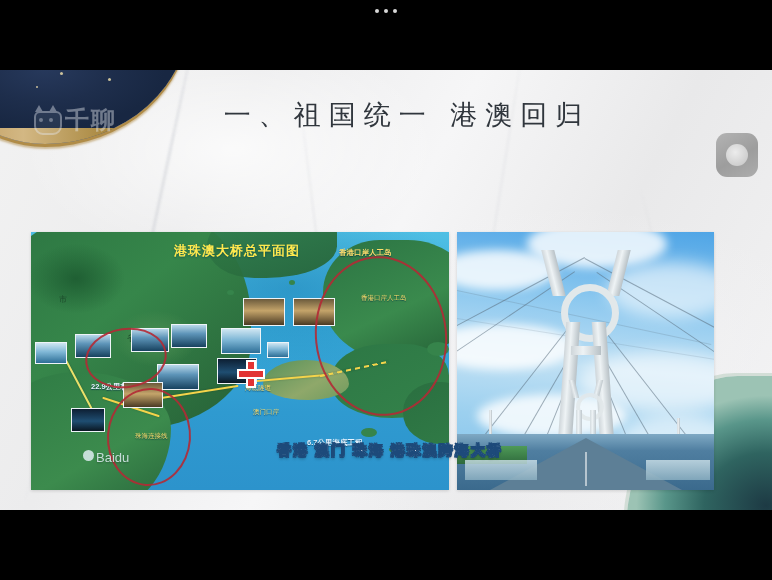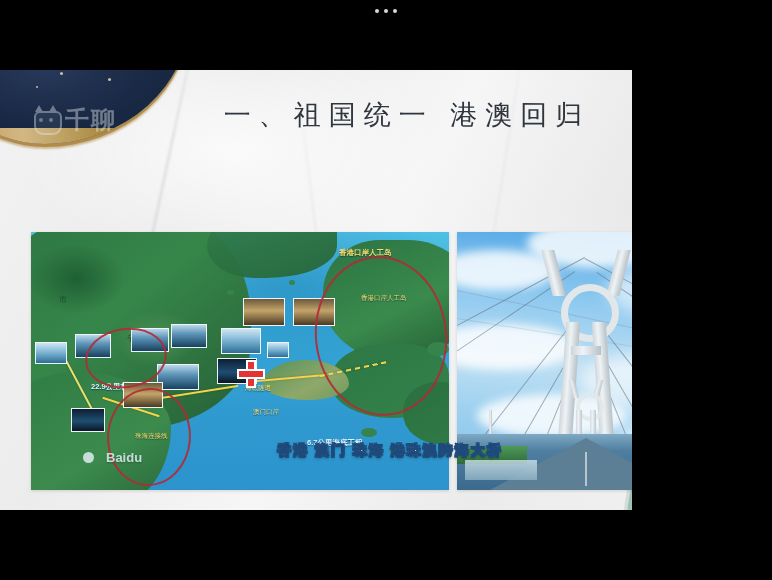--- a/index.html
+++ b/index.html
@@ -1,19 +1,19 @@
 <!DOCTYPE html>
 <html><head>
 <meta charset="utf-8">
 <style>
   html,body{margin:0;padding:0;background:#000;}
   body{width:772px;height:580px;overflow:hidden;
        font-family:"Liberation Sans","DejaVu Sans",sans-serif;}
 
-  #screen{position:relative;width:632px;height:580px;background:#14532d;overflow:hidden;}
+  #screen{position:relative;width:772px;height:580px;background:#14532d;overflow:hidden;}
 
   
   .topbar{position:absolute;left:0;top:0;width:772px;height:70px;background:#000;}
   .dots{position:absolute;left:50%;top:9px;transform:translateX(-50%);
         display:flex;gap:5px;}
   .dots i{width:4px;height:4px;border-radius:50%;background:#d8d8d8;display:block;}
 
   
   .slide{position:absolute;left:0;top:70px;width:772px;height:440px;overflow:hidden;
          background:
@@ -139,22 +139,22 @@
 
   
   .circ{position:absolute;border:2.2px solid #b22a35;border-radius:50%;opacity:.9;
         background:transparent;}
   .cross{position:absolute;width:28px;height:28px;}
   .cross::before,.cross::after{content:"";position:absolute;background:#e23434;
         border:2px solid #fff;box-sizing:border-box;}
   .cross::before{left:9px;top:0;width:10px;height:28px;}
   .cross::after{left:0;top:9px;width:28px;height:10px;}
 
-  .baidu{position:absolute;left:52px;top:218px;display:flex;align-items:center;gap:12px;
-        font-size:13px;font-weight:bold;color:#e8f3fb;opacity:.8;
+  .baidu{position:absolute;left:52px;top:218px;display:flex;gap:2px;
+        font-size:13px;font-weight:normal;color:#e8f3fb;opacity:.8;
         text-shadow:0 1px 2px rgba(0,0,0,.35);}
   .paw{width:11px;height:11px;border-radius:50%;background:#e8f3fb;display:inline-block;}
 
   
   .photo{position:absolute;left:457px;top:162px;width:257px;height:258px;overflow:hidden;
       background:linear-gradient(185deg,#4fa5e6 0%,#8cc8ef 28%,#bfe0f4 52%,#9cd0ef 72%,#7ec0ea 100%);
       box-shadow:0 1px 3px rgba(0,0,0,.14);}
   .cloud{position:absolute;background:rgba(255,255,255,.82);border-radius:50%;filter:blur(5px);}
   .cloud2{position:absolute;background:rgba(255,255,255,.6);border-radius:50%;filter:blur(8px);}
   
@@ -242,20 +242,21 @@
       <div class="land land-hk3"></div>
       <div class="land land-isle"></div>
 
       <div class="land land-sm" style="left:196px;top:58px;width:7px;height:5px;"></div>
       <div class="land land-sm" style="left:214px;top:76px;width:5px;height:4px;"></div>
       <div class="land land-sm" style="left:258px;top:48px;width:6px;height:5px;"></div>
       <div class="land land-sm" style="left:330px;top:196px;width:16px;height:9px;"></div>
       <div class="land land-sm" style="left:358px;top:214px;width:12px;height:7px;"></div>
       <div class="land land-sm" style="left:396px;top:110px;width:22px;height:14px;"></div>
 
+      <div class="maptitle">港珠澳大桥总平面图</div>
 
       <div class="mlabel big" style="left:308px;top:16px;">香港口岸人工岛</div>
       <div class="mlabel big white" style="left:60px;top:150px;">22.9公里桥梁工程</div>
       <div class="mlabel big white" style="left:276px;top:206px;text-align:center;">6.7公里海底工程</div>
       <div class="mlabel" style="left:266px;top:86px;">东人工岛</div>
       <div class="mlabel" style="left:214px;top:152px;">海底隧道</div>
       <div class="mlabel" style="left:104px;top:200px;">珠海连接线</div>
       <div class="mlabel dk" style="left:96px;top:100px;font-size:9px;">省</div>
       <div class="mlabel dk" style="left:28px;top:62px;font-size:8px;">市</div>
       <div class="mlabel" style="left:330px;top:62px;">香港口岸人工岛</div>

